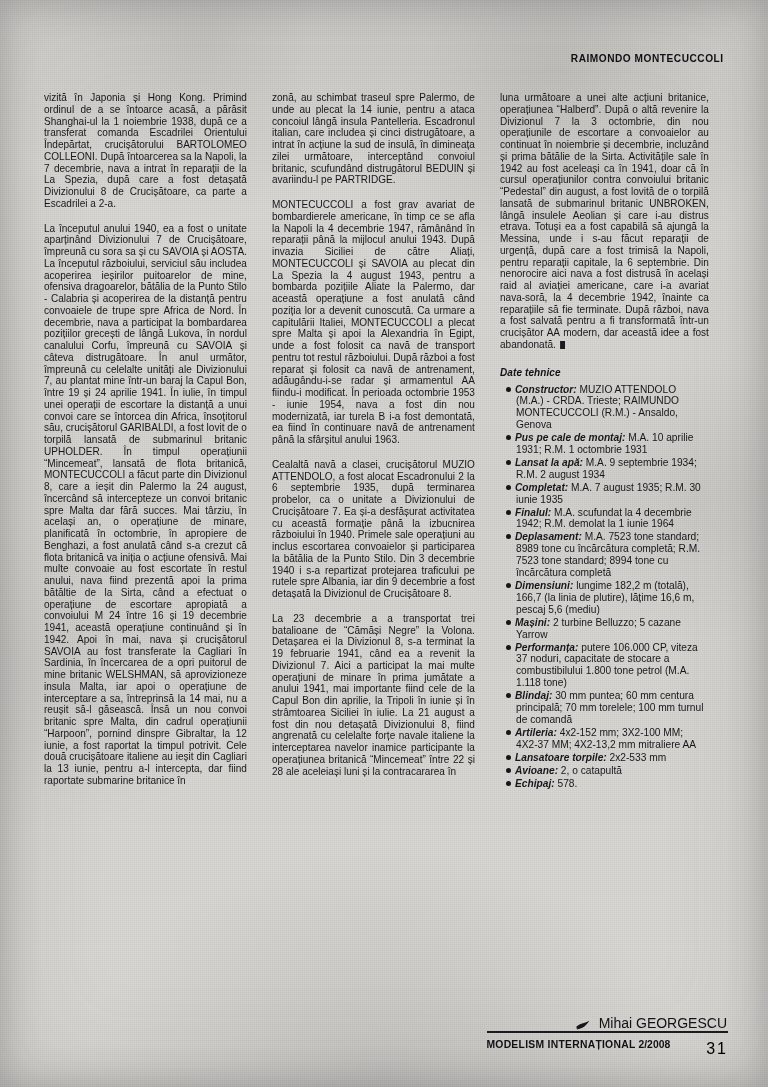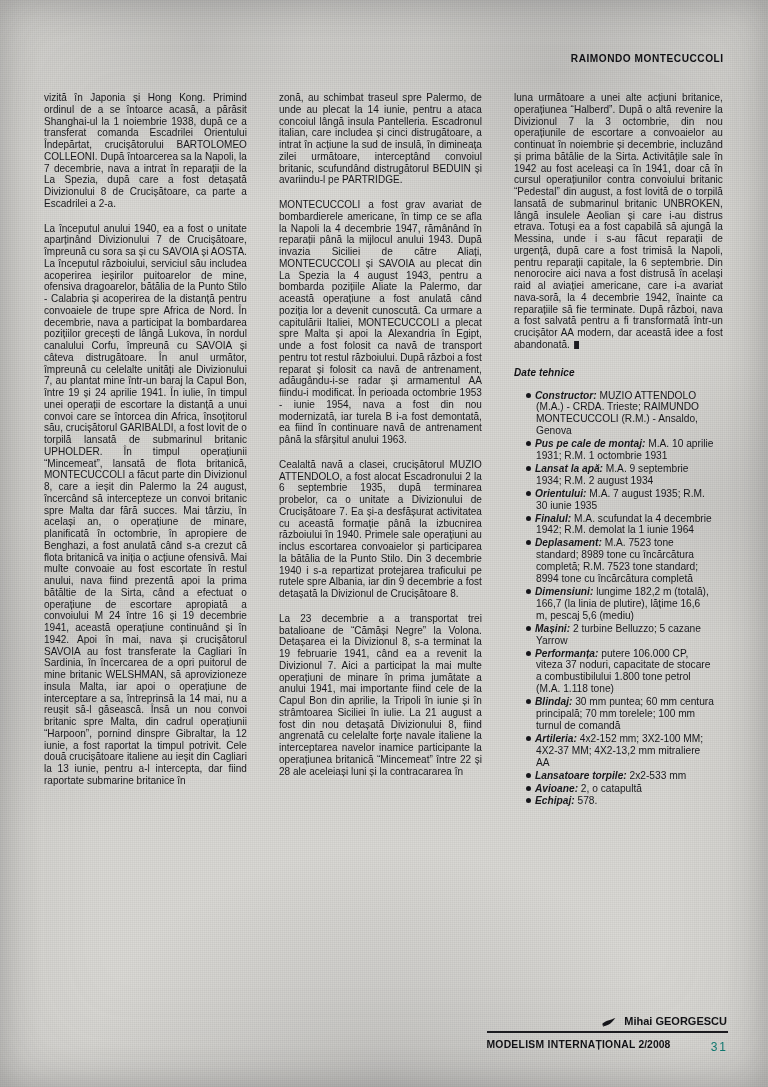--- a/index.html
+++ b/index.html
@@ -43,21 +43,21 @@
   .runhead{
     position:absolute;top:52px;right:44px;
     font-weight:bold;font-size:11.5px;letter-spacing:.6px;
     transform:scaleX(.88);transform-origin:right center;
     white-space:nowrap;color:#101014;
   }
 
   
   .cols{
     position:absolute;left:44px;top:92px;width:682px;
-    display:flex;gap:22px;align-items:flex-start;justify-content:space-between;
+    display:flex;gap:22px;align-items:flex-start;
   }
   .col{width:206px;}
   .col3{width:212px;}
 
   p.body{
     margin:0 0 13px 0;
     font-size:10.2px;
     line-height:11.75px;
     text-align:justify;
     text-justify:inter-word;
@@ -72,40 +72,40 @@
     background:#1b1b1f;vertical-align:-1px;margin-left:4px;
   }
 
   
   .tech{margin-top:16px;}
   .tech h2{
     margin:0 0 4px 0;
     font-size:10px;font-style:italic;font-weight:bold;
     letter-spacing:.1px;color:#111115;
   }
-  ul.specs{list-style:none;margin:12px;padding:0;}
+  ul.specs{list-style:none;margin:6px;padding:0;}
   ul.specs li{
     font-size:10.2px;line-height:11.9px;
     margin:0 0 1px 0;
     padding-left:10px;
     text-indent:-10px;
     text-align:left;
     color:#17171b;
   }
   .bullet{
     display:inline-block;width:5px;height:5px;border-radius:50%;
     background:#15151a;vertical-align:1px;margin-right:4px;
   }
   .lbl{font-weight:bold;font-style:italic;}
   .val{font-weight:normal;font-style:normal;}
 
   
   .credit{
     position:absolute;left:497px;top:1015px;width:230px;
-    text-align:right;font-size:11px;font-weight:bold;
+    text-align:right;font-size:14px;font-weight:normal;
     color:#121216;white-space:nowrap;
   }
   .credit .pen{
     display:inline-block;margin-right:5px;vertical-align:-2px;
   }
 
   
   .footer{
     position:absolute;left:44px;right:40px;bottom:22px;height:34px;
   }
@@ -114,21 +114,21 @@
   }
   .magtitle{
     position:absolute;right:58px;top:7px;
     font-size:11.5px;font-weight:bold;letter-spacing:.3px;
     transform:scaleX(.90);transform-origin:right top;
     white-space:nowrap;color:#111115;
   }
   .magtitle .issue{font-weight:bold;letter-spacing:0;}
   .pageno{
     position:absolute;right:0;top:9px;
-    font-size:12px;letter-spacing:2px;color:#0f766e;
+    font-size:16px;letter-spacing:2px;color:#000000;
   }
 </style>
 </head>
 <body>
 
 <div class="page"></div>
 <div class="grain"></div>
 <div class="vignette"></div>
 
 <div class="content">
@@ -151,21 +151,21 @@
 
     <div class="col col3">
       <p class="body"><span>luna următoare a unei alte acțiuni britanice, operațiunea “Halberd”. După o altă revenire la Divizionul 7 la 3 octombrie, din nou operațiunile de escortare a convoaielor au continuat în noiembrie și decembrie, incluzând și prima bătălie de la Sirta. Activitățile sale în 1942 au fost aceleași ca în 1941, doar că în cursul operațiunilor contra convoiului britanic “Pedestal” din august, a fost lovită de o torpilă lansată de submarinul britanic UNBROKEN, lângă insulele Aeolian și care i-au distrus etrava. Totuși ea a fost capabilă să ajungă la Messina, unde i s-au făcut reparații de urgență, după care a fost trimisă la Napoli, pentru reparații capitale, la 6 septembrie. Din nenorocire aici nava a fost distrusă în același raid al aviației americane, care i-a avariat nava-soră, la 4 decembrie 1942, înainte ca reparațiile să fie terminate. După război, nava a fost salvată pentru a fi transformată într-un crucișător AA modern, dar această idee a fost abandonată.</span><span class="endmark"></span></p>
 
       <div class="tech">
         <h2>Date tehnice</h2>
         <ul class="specs">
           <li><span class="bullet"></span><span class="lbl">Constructor:</span><span class="val"> MUZIO ATTENDOLO (M.A.) - CRDA. Trieste; RAIMUNDO MONTECUCCOLI (R.M.) - Ansaldo, Genova</span></li>
           <li><span class="bullet"></span><span class="lbl">Pus pe cale de montaj:</span><span class="val"> M.A. 10 aprilie 1931; R.M. 1 octombrie 1931</span></li>
           <li><span class="bullet"></span><span class="lbl">Lansat la apă:</span><span class="val"> M.A. 9 septembrie 1934; R.M. 2 august 1934</span></li>
-          <li><span class="bullet"></span><span class="lbl">Orientului:</span><span class="val"> M.A. 7 august 1935; R.M. 30 iunie 1935</span></li>
+          <li><span class="bullet"></span><span class="lbl">Completat:</span><span class="val"> M.A. 7 august 1935; R.M. 30 iunie 1935</span></li>
           <li><span class="bullet"></span><span class="lbl">Finalul:</span><span class="val"> M.A. scufundat la 4 decembrie 1942; R.M. demolat la 1 iunie 1964</span></li>
           <li><span class="bullet"></span><span class="lbl">Deplasament:</span><span class="val"> M.A. 7523 tone standard; 8989 tone cu încărcătura completă; R.M. 7523 tone standard; 8994 tone cu încărcătura completă</span></li>
           <li><span class="bullet"></span><span class="lbl">Dimensiuni:</span><span class="val"> lungime 182,2 m (totală), 166,7 (la linia de plutire), lățime 16,6 m, pescaj 5,6 (mediu)</span></li>
           <li><span class="bullet"></span><span class="lbl">Mașini:</span><span class="val"> 2 turbine Belluzzo; 5 cazane Yarrow</span></li>
           <li><span class="bullet"></span><span class="lbl">Performanța:</span><span class="val"> putere 106.000 CP, viteza 37 noduri, capacitate de stocare a combustibilului 1.800 tone petrol (M.A. 1.118 tone)</span></li>
           <li><span class="bullet"></span><span class="lbl">Blindaj:</span><span class="val"> 30 mm puntea; 60 mm centura principală; 70 mm torelele; 100 mm turnul de comandă</span></li>
           <li><span class="bullet"></span><span class="lbl">Artileria:</span><span class="val"> 4x2-152 mm; 3X2-100 MM; 4X2-37 MM; 4X2-13,2 mm mitraliere AA</span></li>
           <li><span class="bullet"></span><span class="lbl">Lansatoare torpile:</span><span class="val"> 2x2-533 mm</span></li>
           <li><span class="bullet"></span><span class="lbl">Avioane:</span><span class="val"> 2, o catapultă</span></li>
           <li><span class="bullet"></span><span class="lbl">Echipaj:</span><span class="val"> 578.</span></li>

